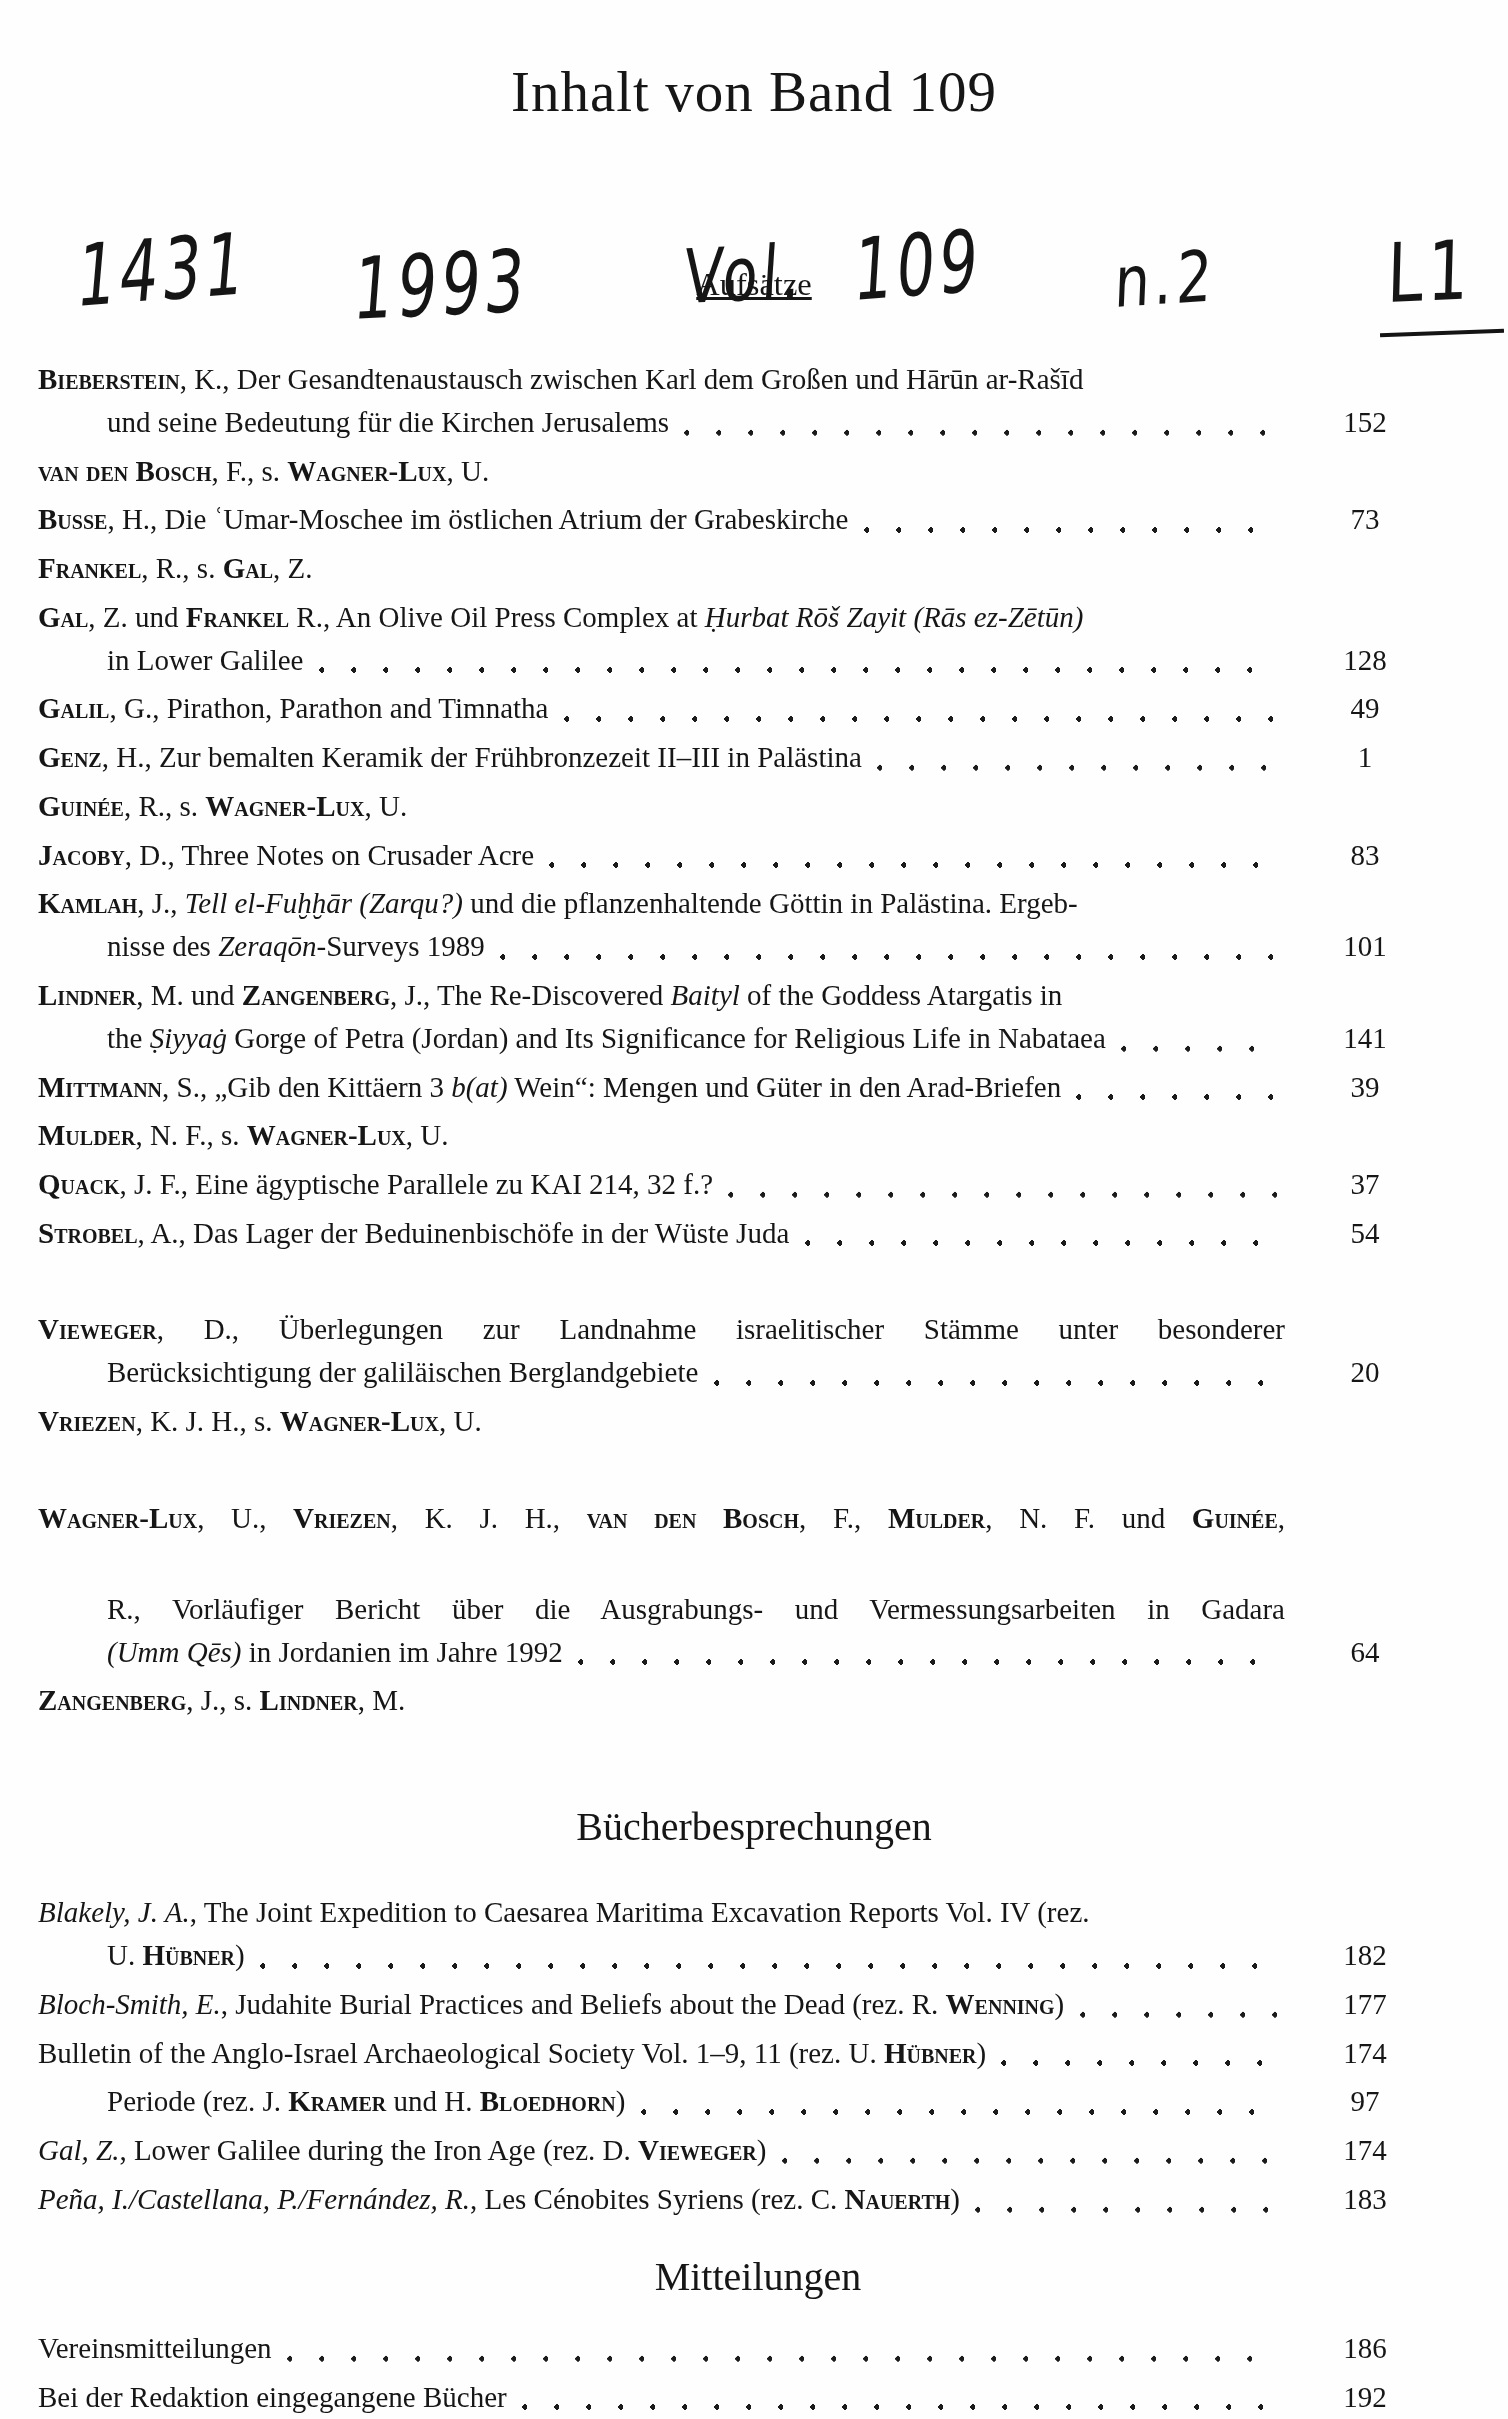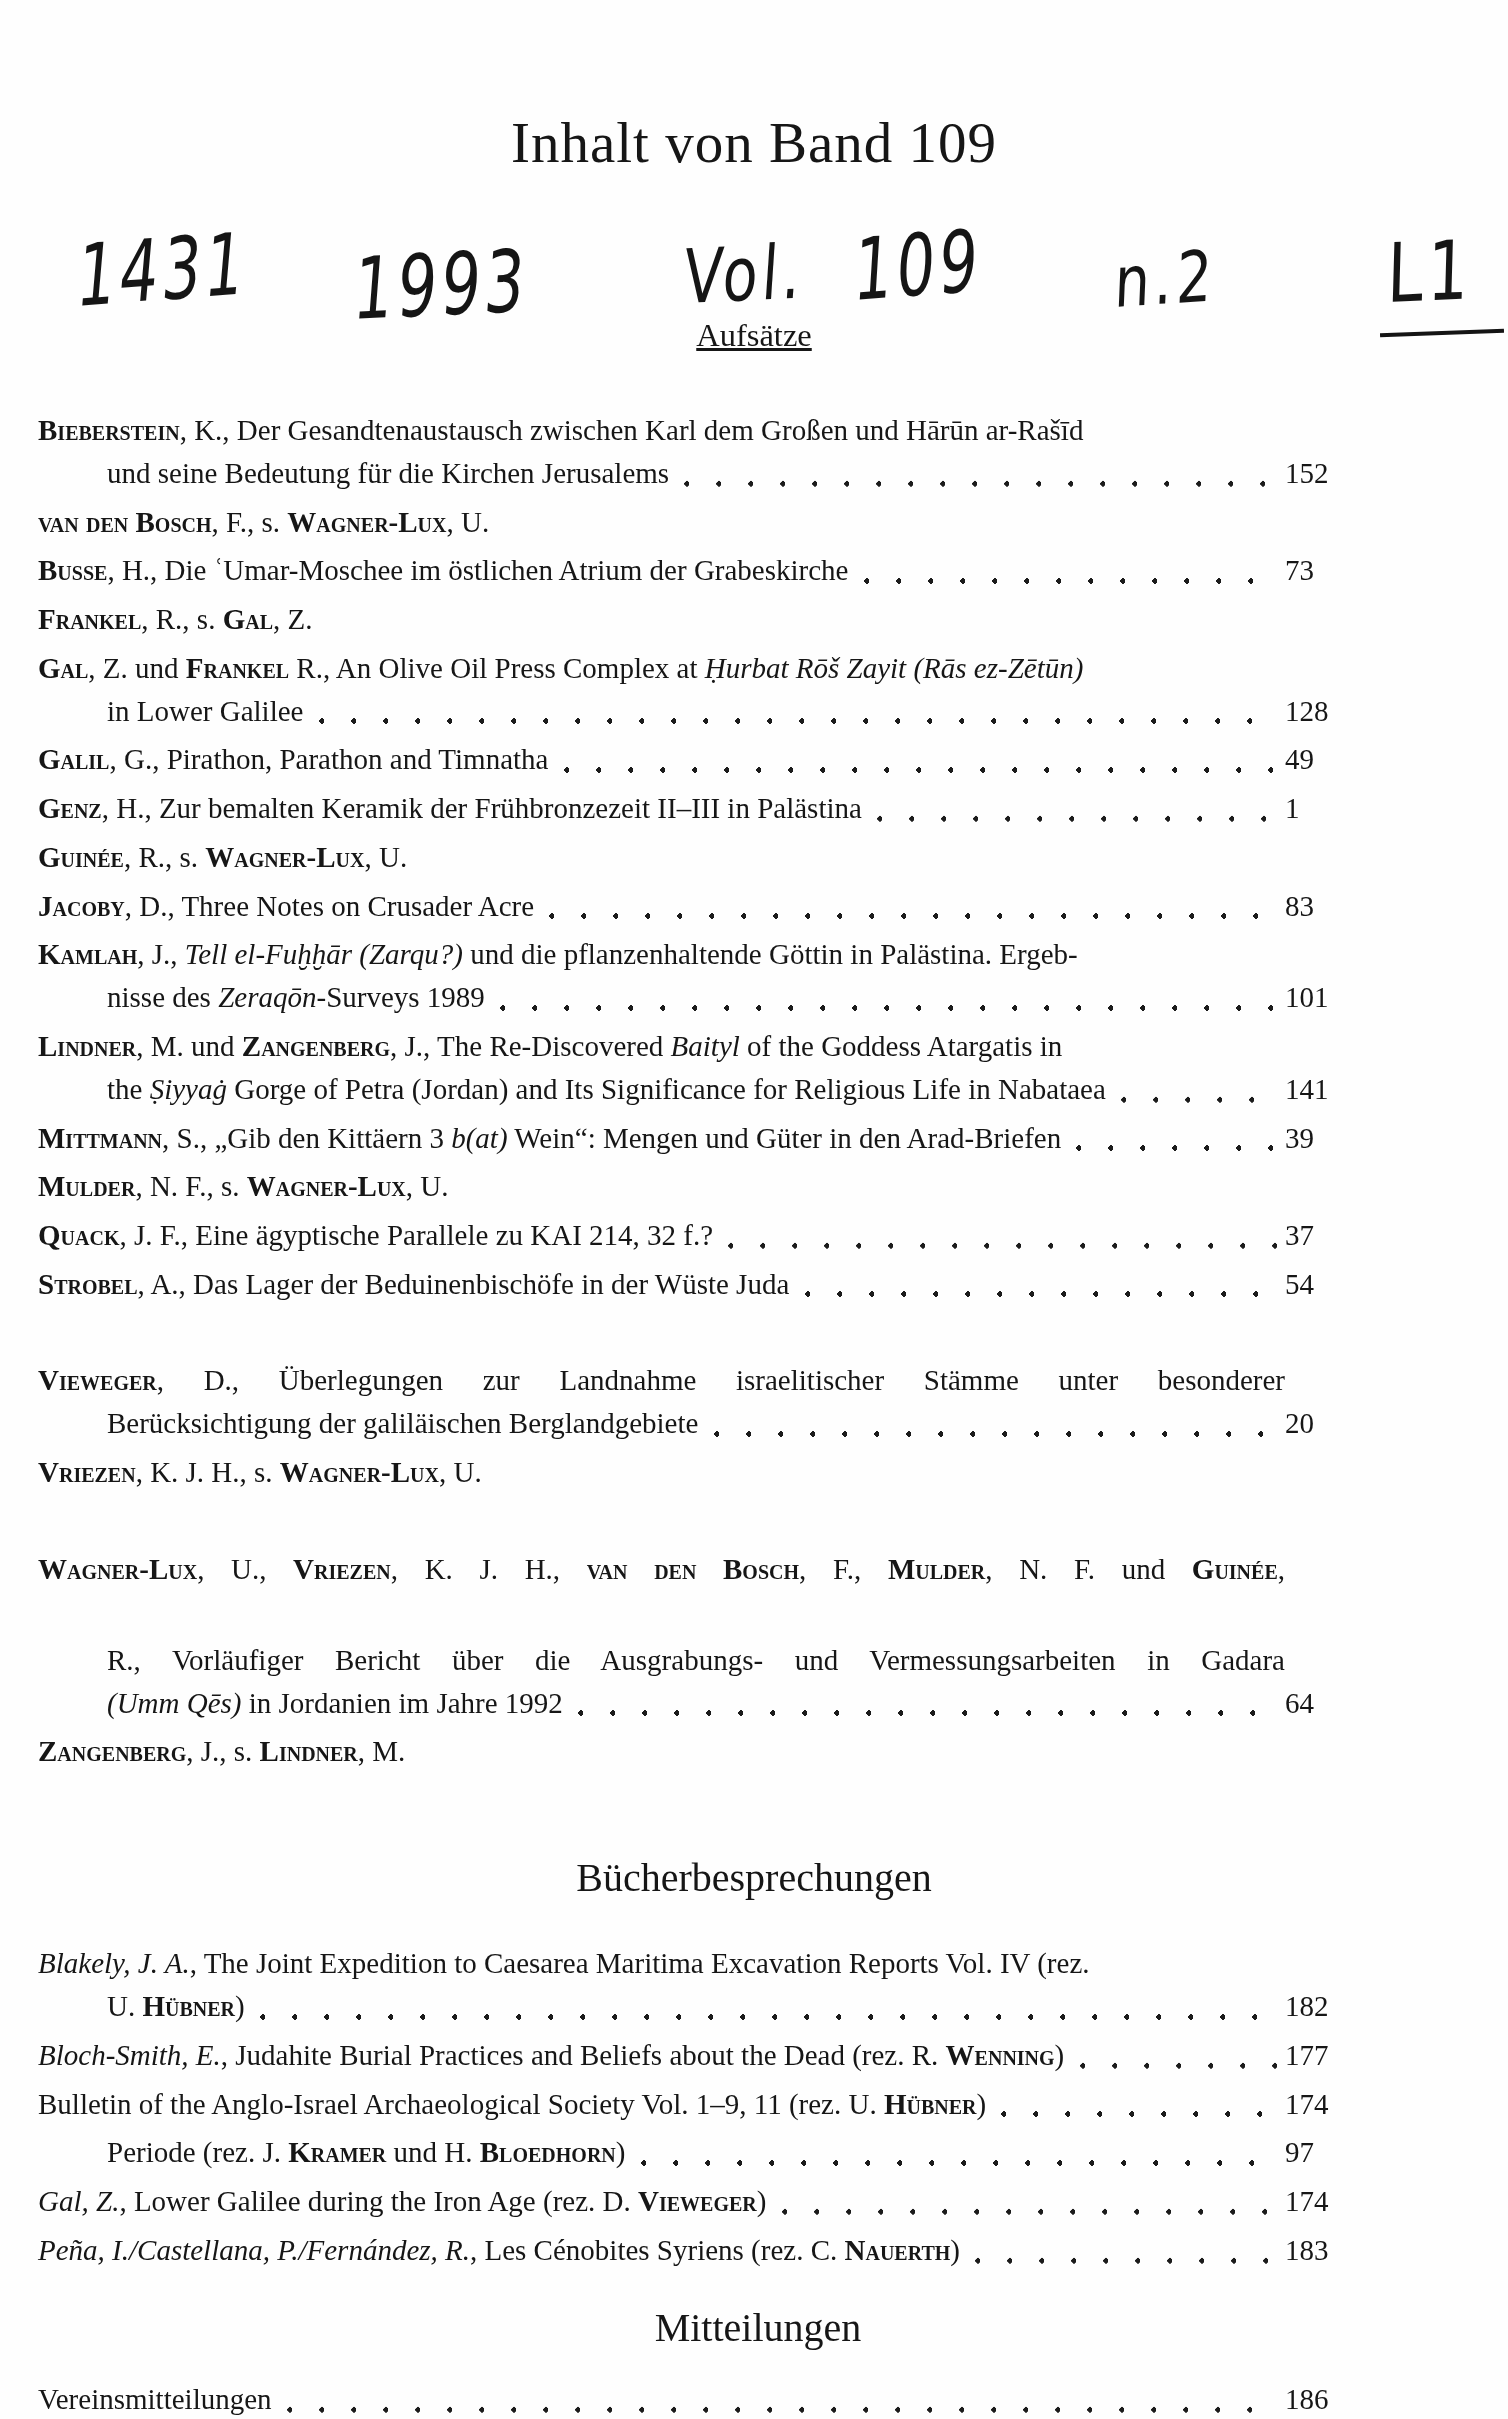--- a/index.html
+++ b/index.html
@@ -6,21 +6,21 @@
   .sheet {
     position:relative;
     width:1508px; height:2419px;
     background:#fefefdf5;
     background-color:#fefefe;
     color:#161616;
     font-family:"Liberation Serif","DejaVu Serif",serif;
     overflow:hidden;
   }
   .title {
-    margin:0; padding-top:107px;
+    margin:0; padding-top:56px;
     font-size:57px; line-height:71px; font-weight:normal;
     text-align:center; letter-spacing:1px;
   }
   
   .hw {
     position:absolute;
     font-family:"DejaVu Sans",sans-serif;
     color:#151515; white-space:nowrap;
     transform-origin:left bottom;
     letter-spacing:5.7px;
@@ -54,21 +54,21 @@
     text-align:justify; text-align-last:justify;margin-top:48px;
   }
   .sc { font-variant:small-caps;font-weight:bold; }
   .it { font-style:italic; }
   .dots {
     flex:1 1 auto; min-width:0; align-self:flex-end;
     height:9.6px; margin:0 7.6px 6.7px 15.3px;
     background-image:radial-gradient(circle 2.6px at 2.9px 4.8px, #1b1b1b 99%, rgba(0,0,0,0) 100%);
     background-size:32px 9.6px; background-repeat:repeat-x;
   }
-  .pg { flex:0 0 160px; margin-left:auto; text-align:left; }
+  .pg { flex:0 0 160px; margin-left:auto; text-align:center; }
 </style>
 </head>
 <body>
 
 <div class="sheet">
 
   <h1 class="title">Inhalt von Band 109</h1>
 
   <div>
     <span class="hw hw0">1431</span>

